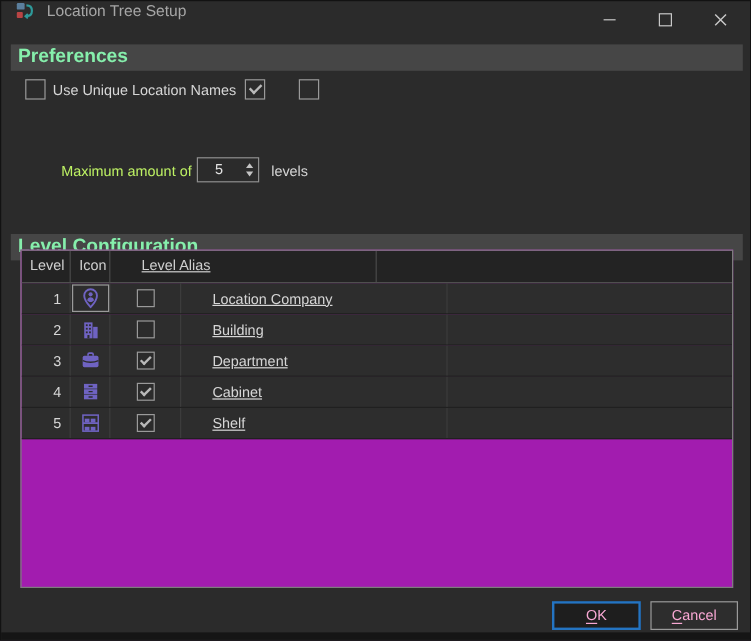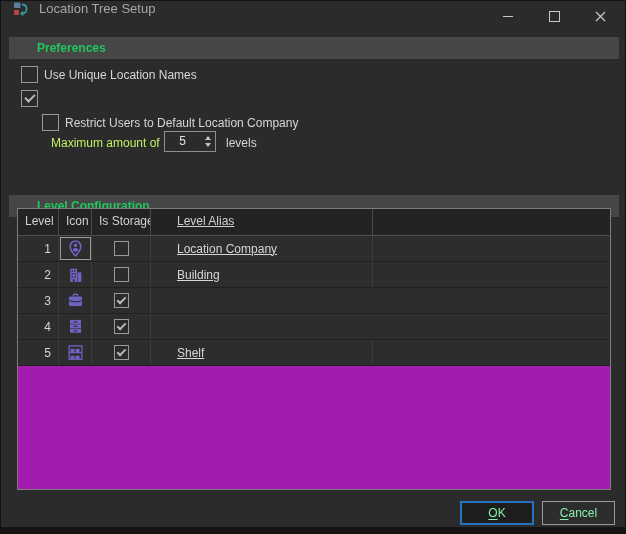--- a/index.html
+++ b/index.html
@@ -14,26 +14,26 @@
   .titlebar{position:absolute;left:0;top:0;width:100%;height:30px;display:flex;}
   .app-icon{margin-left:12px;width:16px;height:16px;display:inline-block;}
   .title{margin-left:10px;font-size:13px;color:#a6a6a6;}
   .win-controls{position:absolute;right:2px;top:0;height:30px;display:flex;}
   .wbtn{width:46px;height:30px;display:flex;align-items:center;justify-content:center;cursor:default;}
   .glyph-min{width:10px;height:1px;background:#c8c8c8;}
   .glyph-max{width:9px;height:9px;border:1px solid #c8c8c8;}
 
   
   .group-hdr{position:absolute;left:8px;width:610px;height:22px;background:#464646;
-    color:#22c55e;font-size:12px;font-weight:bold;line-height:22px;padding-left:28px;box-sizing:border-box;}
+    color:#86efac;font-size:16px;font-weight:bold;line-height:22px;padding-left:6px;box-sizing:border-box;}
   .hdr-prefs{top:36px;}
   .hdr-levels{top:178px;margin-top:16px;}
 
   
-  #pref-checks{position:absolute;left:20px;top:65px;display:flex;flex-direction:column;gap:7px;}
+  #pref-checks{position:absolute;left:20px;top:65px;display:flex;gap:7px;}
   .pref-row{display:flex;align-items:center;height:17px;}
   .pref-row.indent{margin-left:21px;}
   .cb{width:17px;height:17px;box-sizing:border-box;background:#2b2b2b;border:1px solid #9a9a9a;flex:0 0 auto;}
   .cb.checked::after{content:"";display:block;width:8px;height:4px;
     border-left:2px solid #b9b9b9;border-bottom:2px solid #b9b9b9;
     transform:rotate(-45deg);margin:3px 0 0 3px;}
   .cb.small{width:15px;height:15px;}
   .cb.small.checked::after{width:7px;height:3px;margin:3px 0 0 2.5px;}
   .cb-label{margin-left:6px;font-size:12px;color:#d6d6d6;white-space:nowrap;}
 
@@ -60,21 +60,21 @@
   .c0{width:41px;}.c1{width:33px;}.c2{width:59px;}.c3{width:222px;text-decoration:underline;}
   .c4{flex:1;border-right:none;}
   .th.c3,.td.c3{padding-left:26px;}
   .td.c0{justify-content:flex-end;padding-right:7px;}
   .td.c1,.td.c2{justify-content:center;}
   .td.c1.focused{outline:1px solid #9a9a9a;outline-offset:-2px;}
   .td .icon-wrap{width:17px;height:17px;display:flex;align-items:center;justify-content:center;}
 
   
   .btn{position:absolute;top:500px;height:24px;box-sizing:border-box;font-family:inherit;
-    font-size:12px;color:#86efac;cursor:default;text-align:center;padding:0;}
+    font-size:12px;color:#f9a8d4;cursor:default;text-align:center;padding:0;}
   .btn u{text-underline-offset:2px;}
   .btn-ok{left:459px;width:74px;background:#1e1e1e;border:2px solid var(--accent,#2474c2);}
   .btn-cancel{left:541px;width:73px;background:#2d2d2d;border:1px solid #9a9a9a;}
 
   .bottom-edge{position:absolute;left:0;bottom:0;width:100%;height:6px;background:#151515;}
 </style>
 </head>
 <body>
 
 <div class="window">
@@ -111,21 +111,20 @@
   <div id="pref-checks">
       <div class="pref-row">
         <div class="cb"></div>
         <span class="cb-label">Use Unique Location Names</span>
       </div>
       <div class="pref-row">
         <div class="cb checked"></div>
       </div>
       <div class="pref-row indent">
         <div class="cb"></div>
-        <span class="cb-label">Restrict Users to Default Location Company</span>
       </div>
     </div>
 
   <span class="lbl-max">Maximum amount of</span>
   <div class="spinner">
     <span class="val">5</span>
     <div class="arrows">
       <div class="arr up"></div>
       <div class="arr down"></div>
     </div>
@@ -133,21 +132,20 @@
   <span class="lbl-levels">levels</span>
 
   <div class="group-hdr hdr-levels">
     <span>Level Configuration</span>
   </div>
 
   <div class="table">
     <div class="thead" id="thead">
         <div class="th c0">Level</div>
         <div class="th c1">Icon</div>
-        <div class="th c2">Is Storage</div>
         <div class="th c3">Level Alias</div>
       </div>
     <div id="tbody">
         <div class="tr">
           <div class="td c0">1</div>
           <div class="td c1 focused">
             <span class="icon-wrap">
               <svg width="17" height="17" viewBox="0 0 16 16">
                 <path d="M8 1C5.2 1 3 3.2 3 6c0 3.6 5 9 5 9s5-5.4 5-9c0-2.8-2.2-5-5-5z" fill="none" stroke="var(--icon)" stroke-width="1.5"></path>
                 <circle cx="8" cy="5" r="1.6" fill="var(--icon)"></circle>
@@ -193,20 +191,21 @@
               <svg width="17" height="17" viewBox="0 0 16 16">
                 <path d="M6 4.2V3.1c0-.6.4-1 1-1h2c.6 0 1 .4 1 1v1.1" fill="none" stroke="var(--icon)" stroke-width="1.3"></path>
                 <rect x="1.8" y="4.2" width="12.4" height="9" rx="1.3" fill="var(--icon)"></rect>
                 <path d="M1.8 8c2 .9 4 1.3 6.2 1.3S12.2 8.9 14.2 8" fill="none" stroke="#2d2d2d" stroke-width="1"></path>
               </svg>
             </span>
           </div>
           <div class="td c2">
             <div class="cb small checked"></div>
           </div>
+          <div class="td c3">Department</div>
           <div class="td c4"></div>
         </div>
         <div class="tr">
           <div class="td c0">4</div>
           <div class="td c1">
             <span class="icon-wrap">
               <svg width="17" height="17" viewBox="0 0 16 16">
                 <g fill="var(--icon)">
                   <rect x="2.8" y="1.8" width="10.4" height="3.7"></rect>
                   <rect x="2.8" y="6" width="10.4" height="3.7"></rect>
@@ -216,20 +215,21 @@
                   <line x1="6.4" y1="3.7" x2="9.6" y2="3.7"></line>
                   <line x1="6.4" y1="7.9" x2="9.6" y2="7.9"></line>
                   <line x1="6.4" y1="12.1" x2="9.6" y2="12.1"></line>
                 </g>
               </svg>
             </span>
           </div>
           <div class="td c2">
             <div class="cb small checked"></div>
           </div>
+          <div class="td c3">Cabinet</div>
           <div class="td c4"></div>
         </div>
         <div class="tr">
           <div class="td c0">5</div>
           <div class="td c1">
             <span class="icon-wrap">
               <svg width="17" height="17" viewBox="0 0 16 16">
                 <g fill="none" stroke="var(--icon)" stroke-width="1.2">
                   <rect x="2" y="1.8" width="12" height="12.6"></rect>
                   <line x1="2" y1="8.1" x2="14" y2="8.1"></line>

